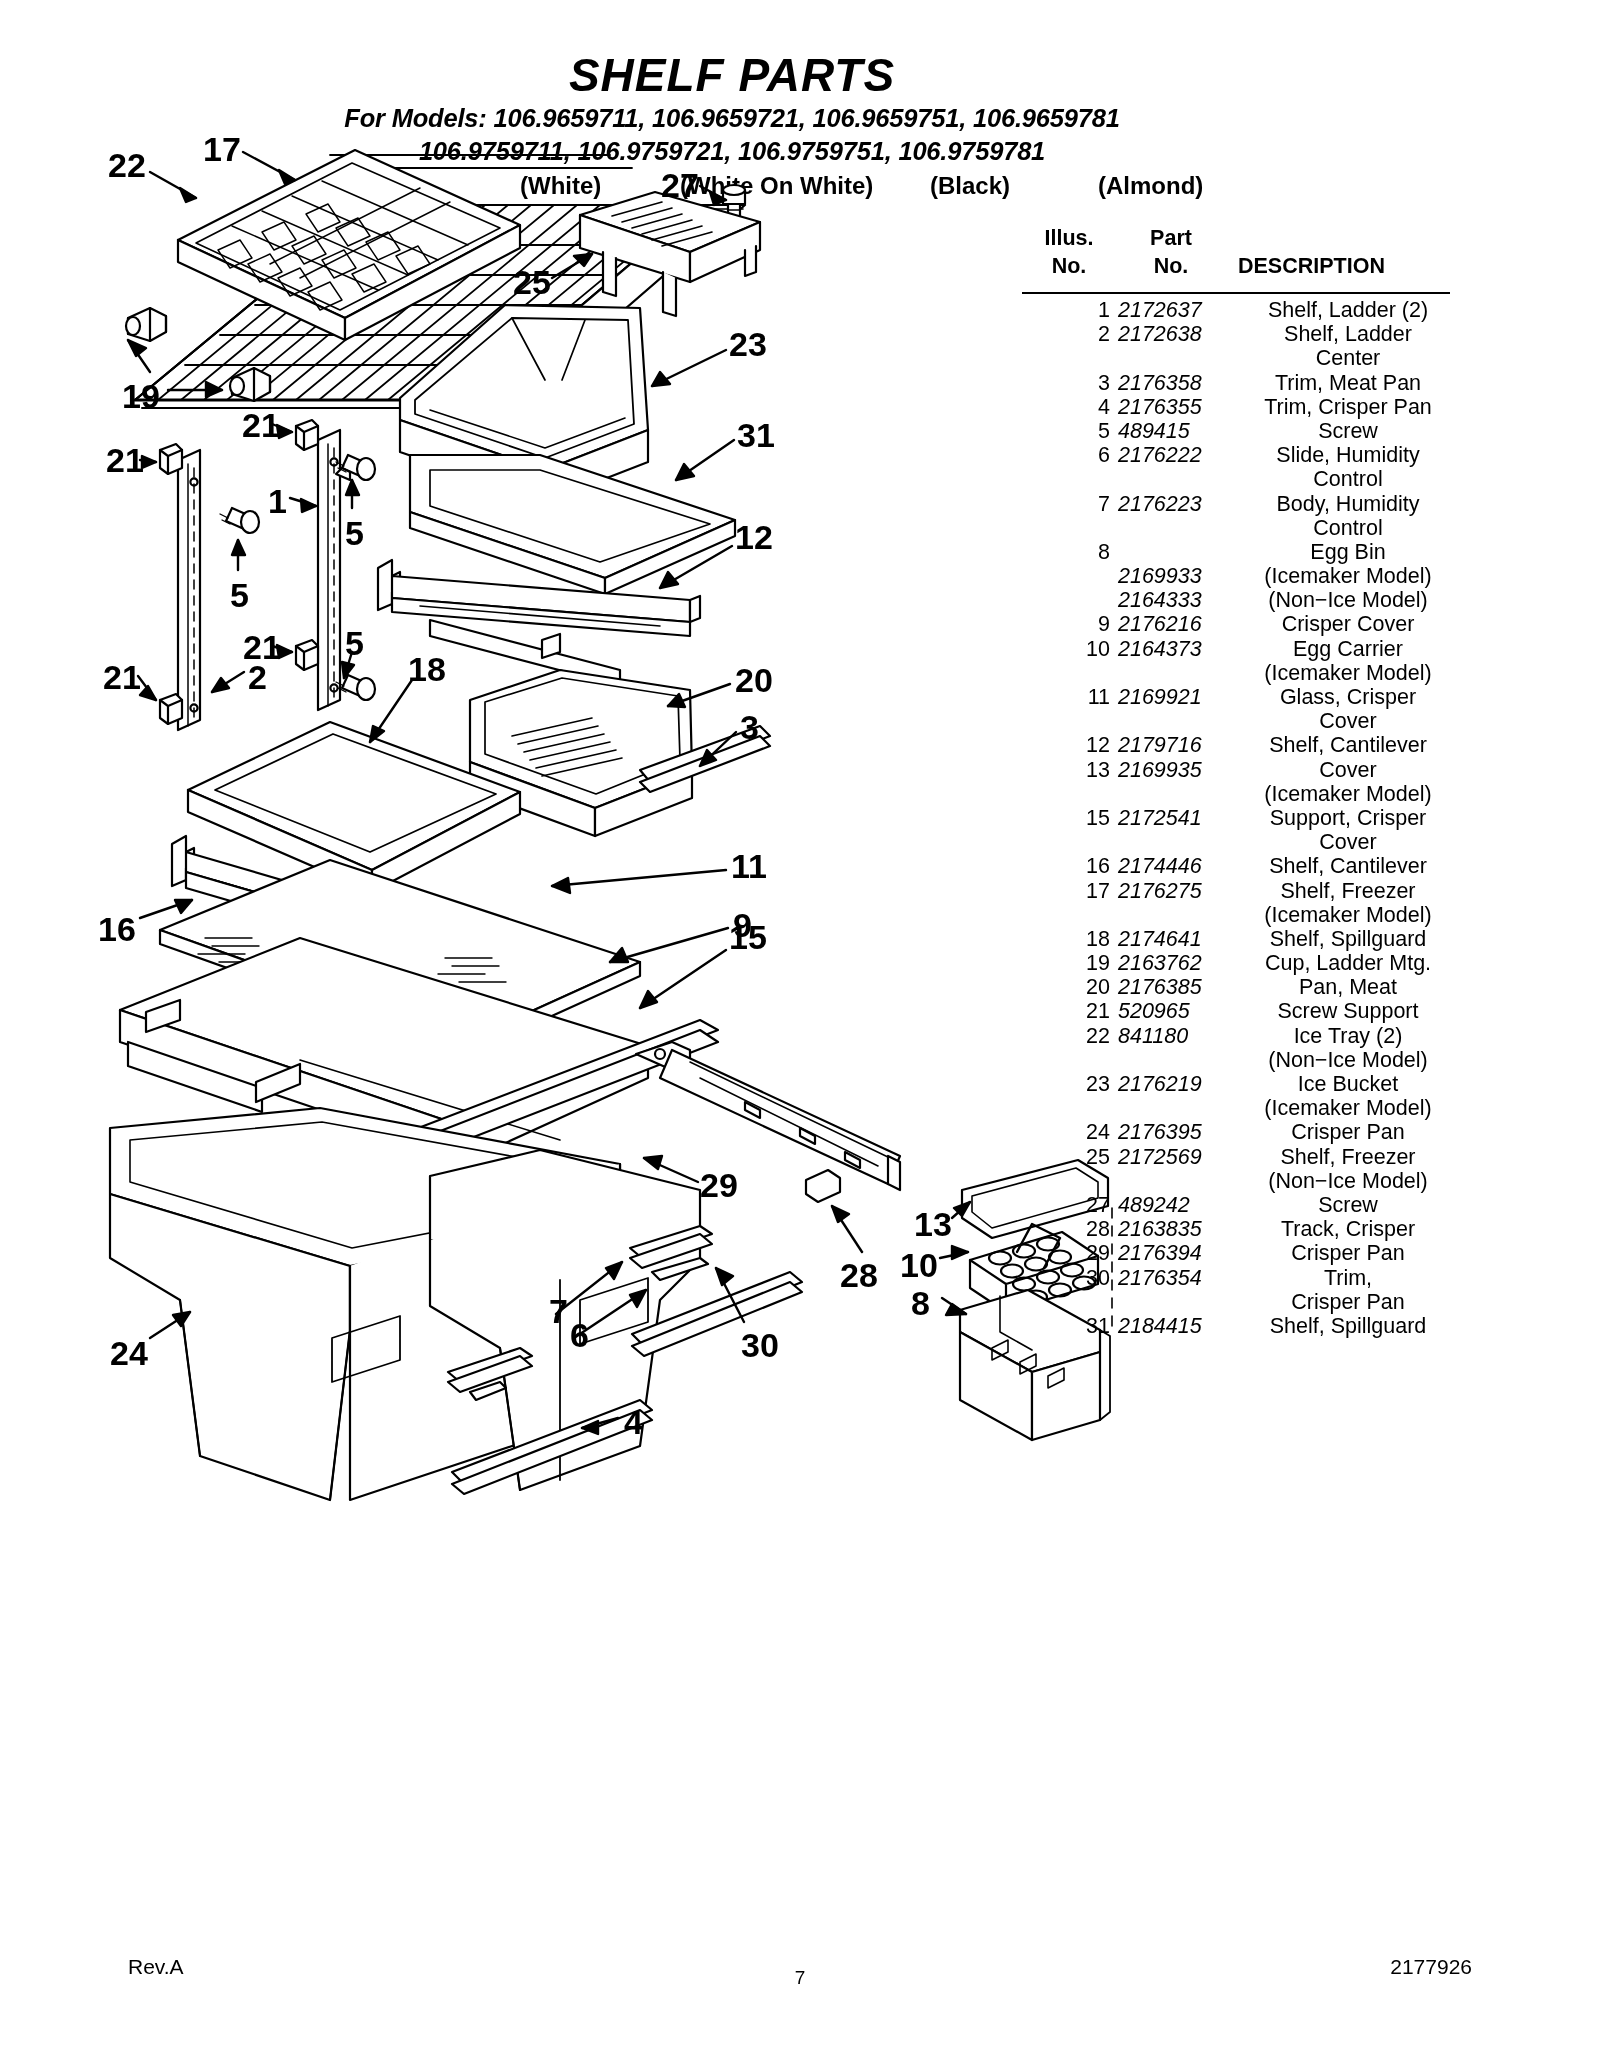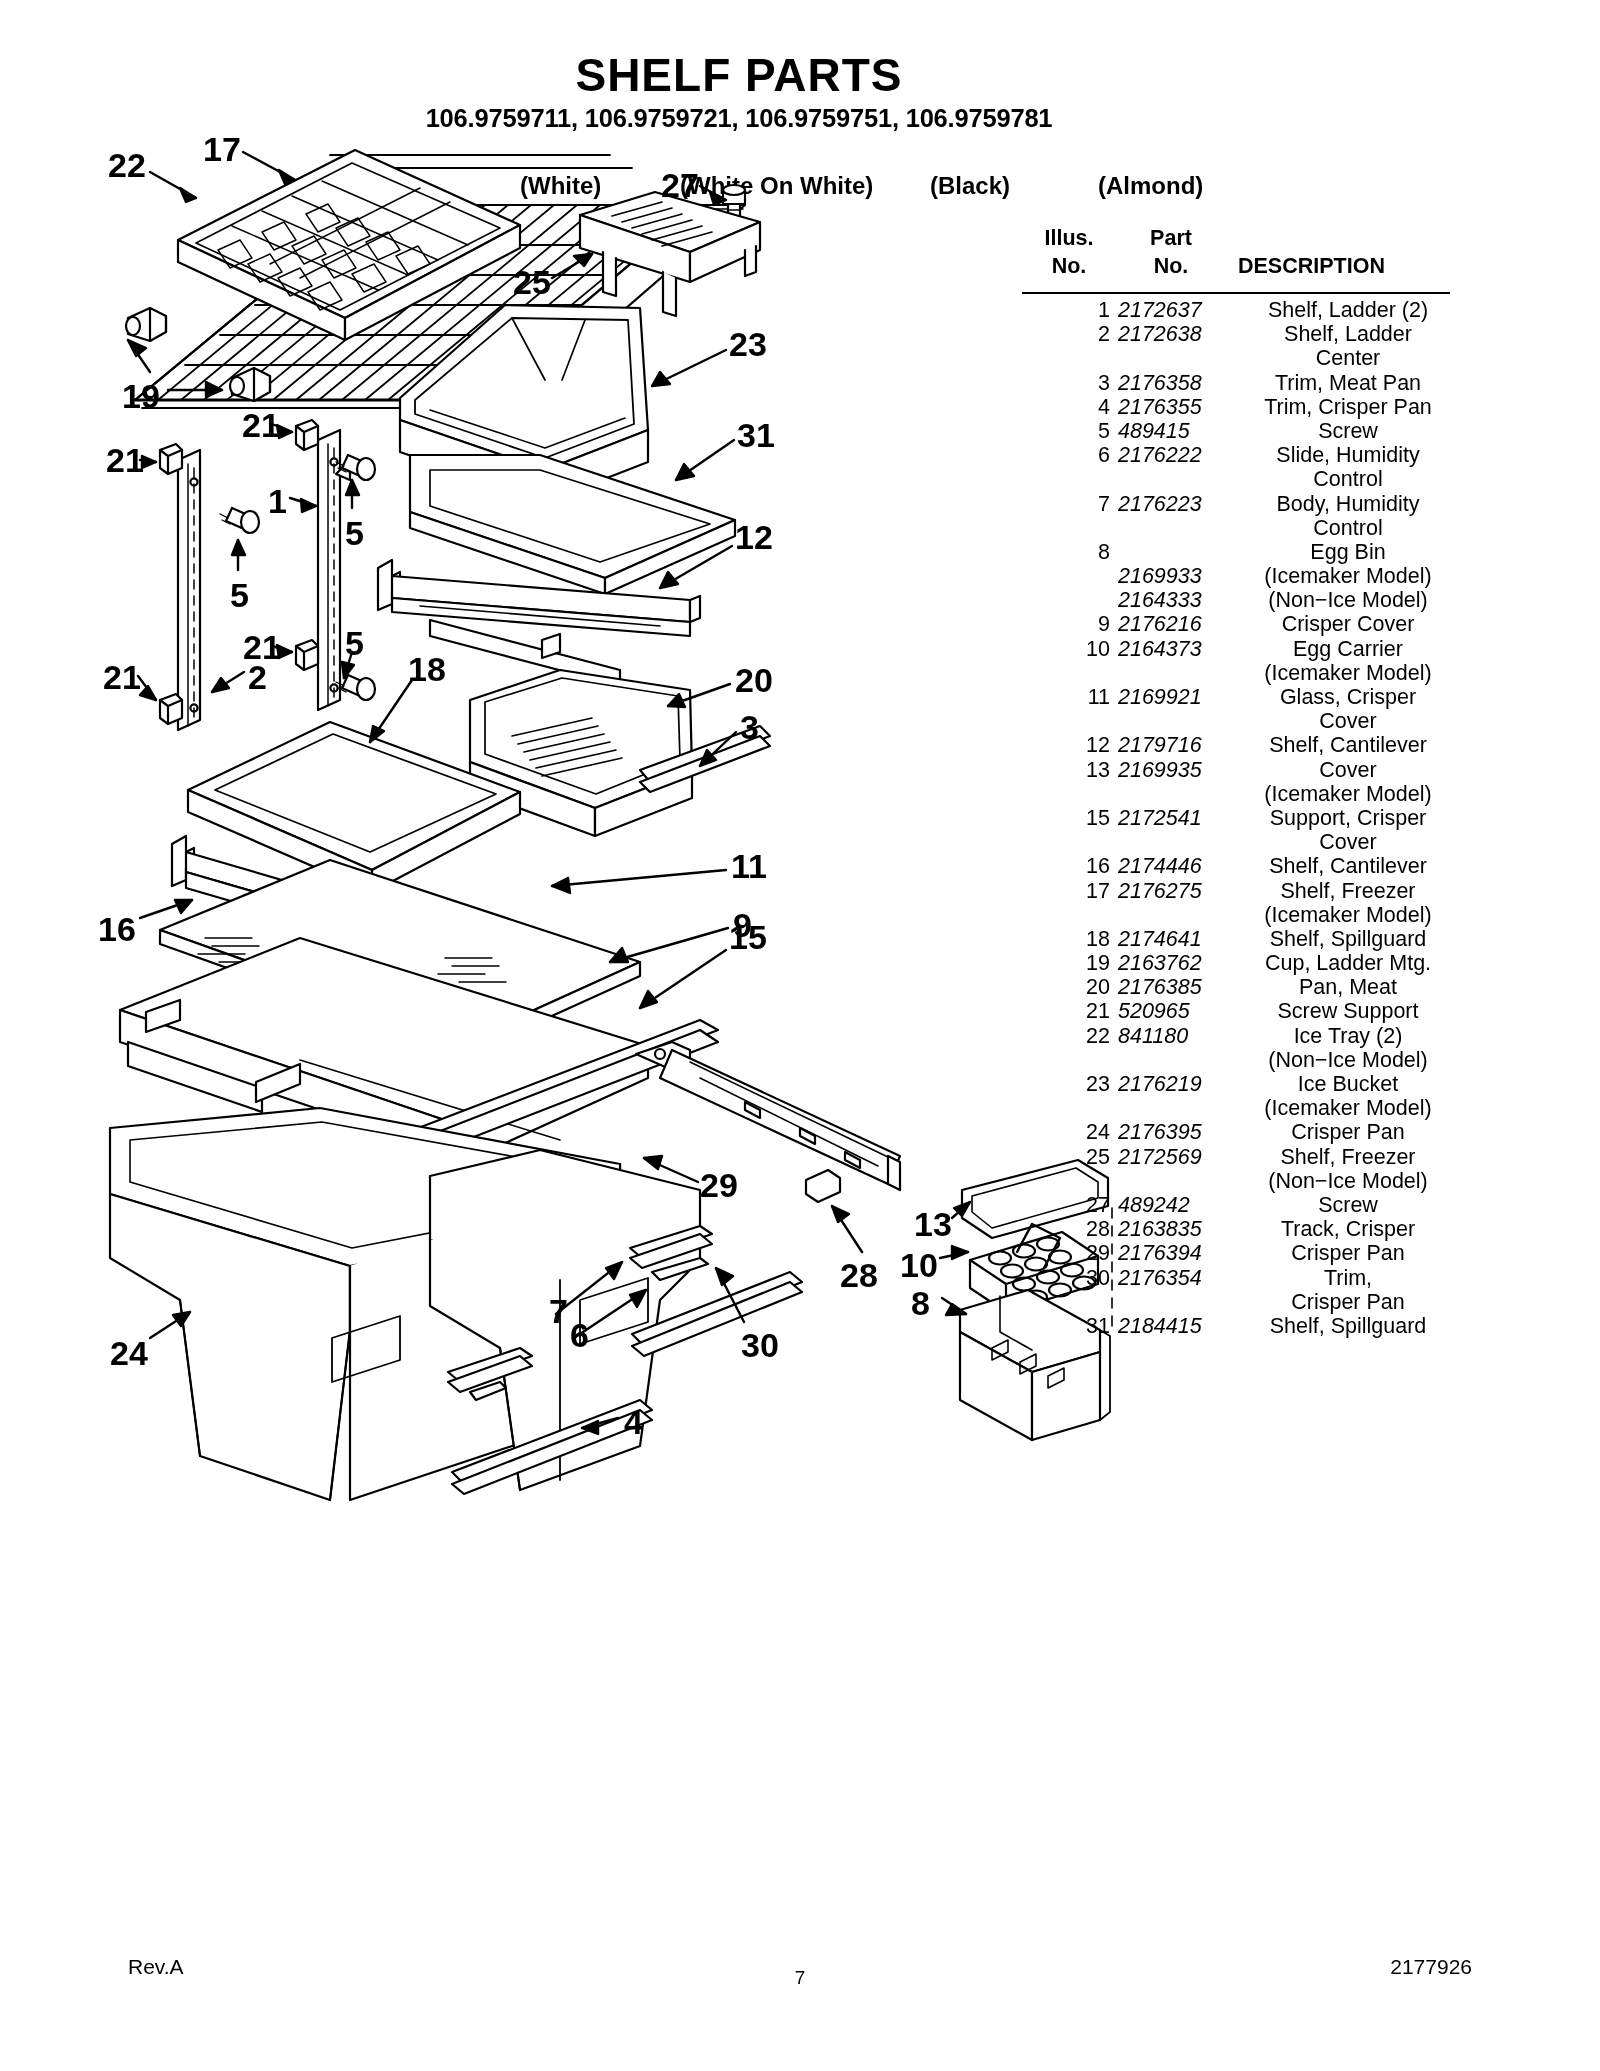--- a/index.html
+++ b/index.html
@@ -4,21 +4,21 @@
 <title>Shelf Parts Diagram</title>
 <style>
   html,body{margin:0;padding:0;background:#fff;}
   body{
     width:1600px;height:2071px;position:relative;overflow:hidden;
     font-family:"Liberation Sans", sans-serif;color:#000;
   }
   .page{position:absolute;inset:0;}
 
   
-  .header{position:absolute;left:9px;top:52px;width:1460px;text-align:center;}
+  .header{position:absolute;left:2px;top:52px;width:1460px;text-align:center;font-style:italic;}
   .doc-title{
     font-size:46px;font-weight:bold;letter-spacing:1px;line-height:1;
     margin:0 0 4px 0;
   }
   .model-line{
     font-size:25.5px;font-weight:bold;line-height:1.30;letter-spacing:-0.2px;
     white-space:pre;
   }
   .color-row{
     position:absolute;left:0;top:172px;width:1600px;height:28px;
@@ -60,20 +60,21 @@
   .footer .pageno{position:absolute;left:0;top:12px;width:1600px;text-align:center;font-size:19px;}
   .footer .docno{position:absolute;right:128px;top:0;}
 </style>
 </head>
 <body>
 
 <div class="page">
 
   <div class="header">
     <div class="doc-title">SHELF PARTS</div>
+    <div class="model-line">For Models: 106.9659711, 106.9659721, 106.9659751, 106.9659781</div>
     <div class="model-line">106.9759711, 106.9759721, 106.9759751, 106.9759781</div>
   </div>
 
   <div class="color-row">
     <span class="c1">(White)</span>
     <span class="c2">(White On White)</span>
     <span class="c3">(Black)</span>
     <span class="c4">(Almond)</span>
   </div>
 

